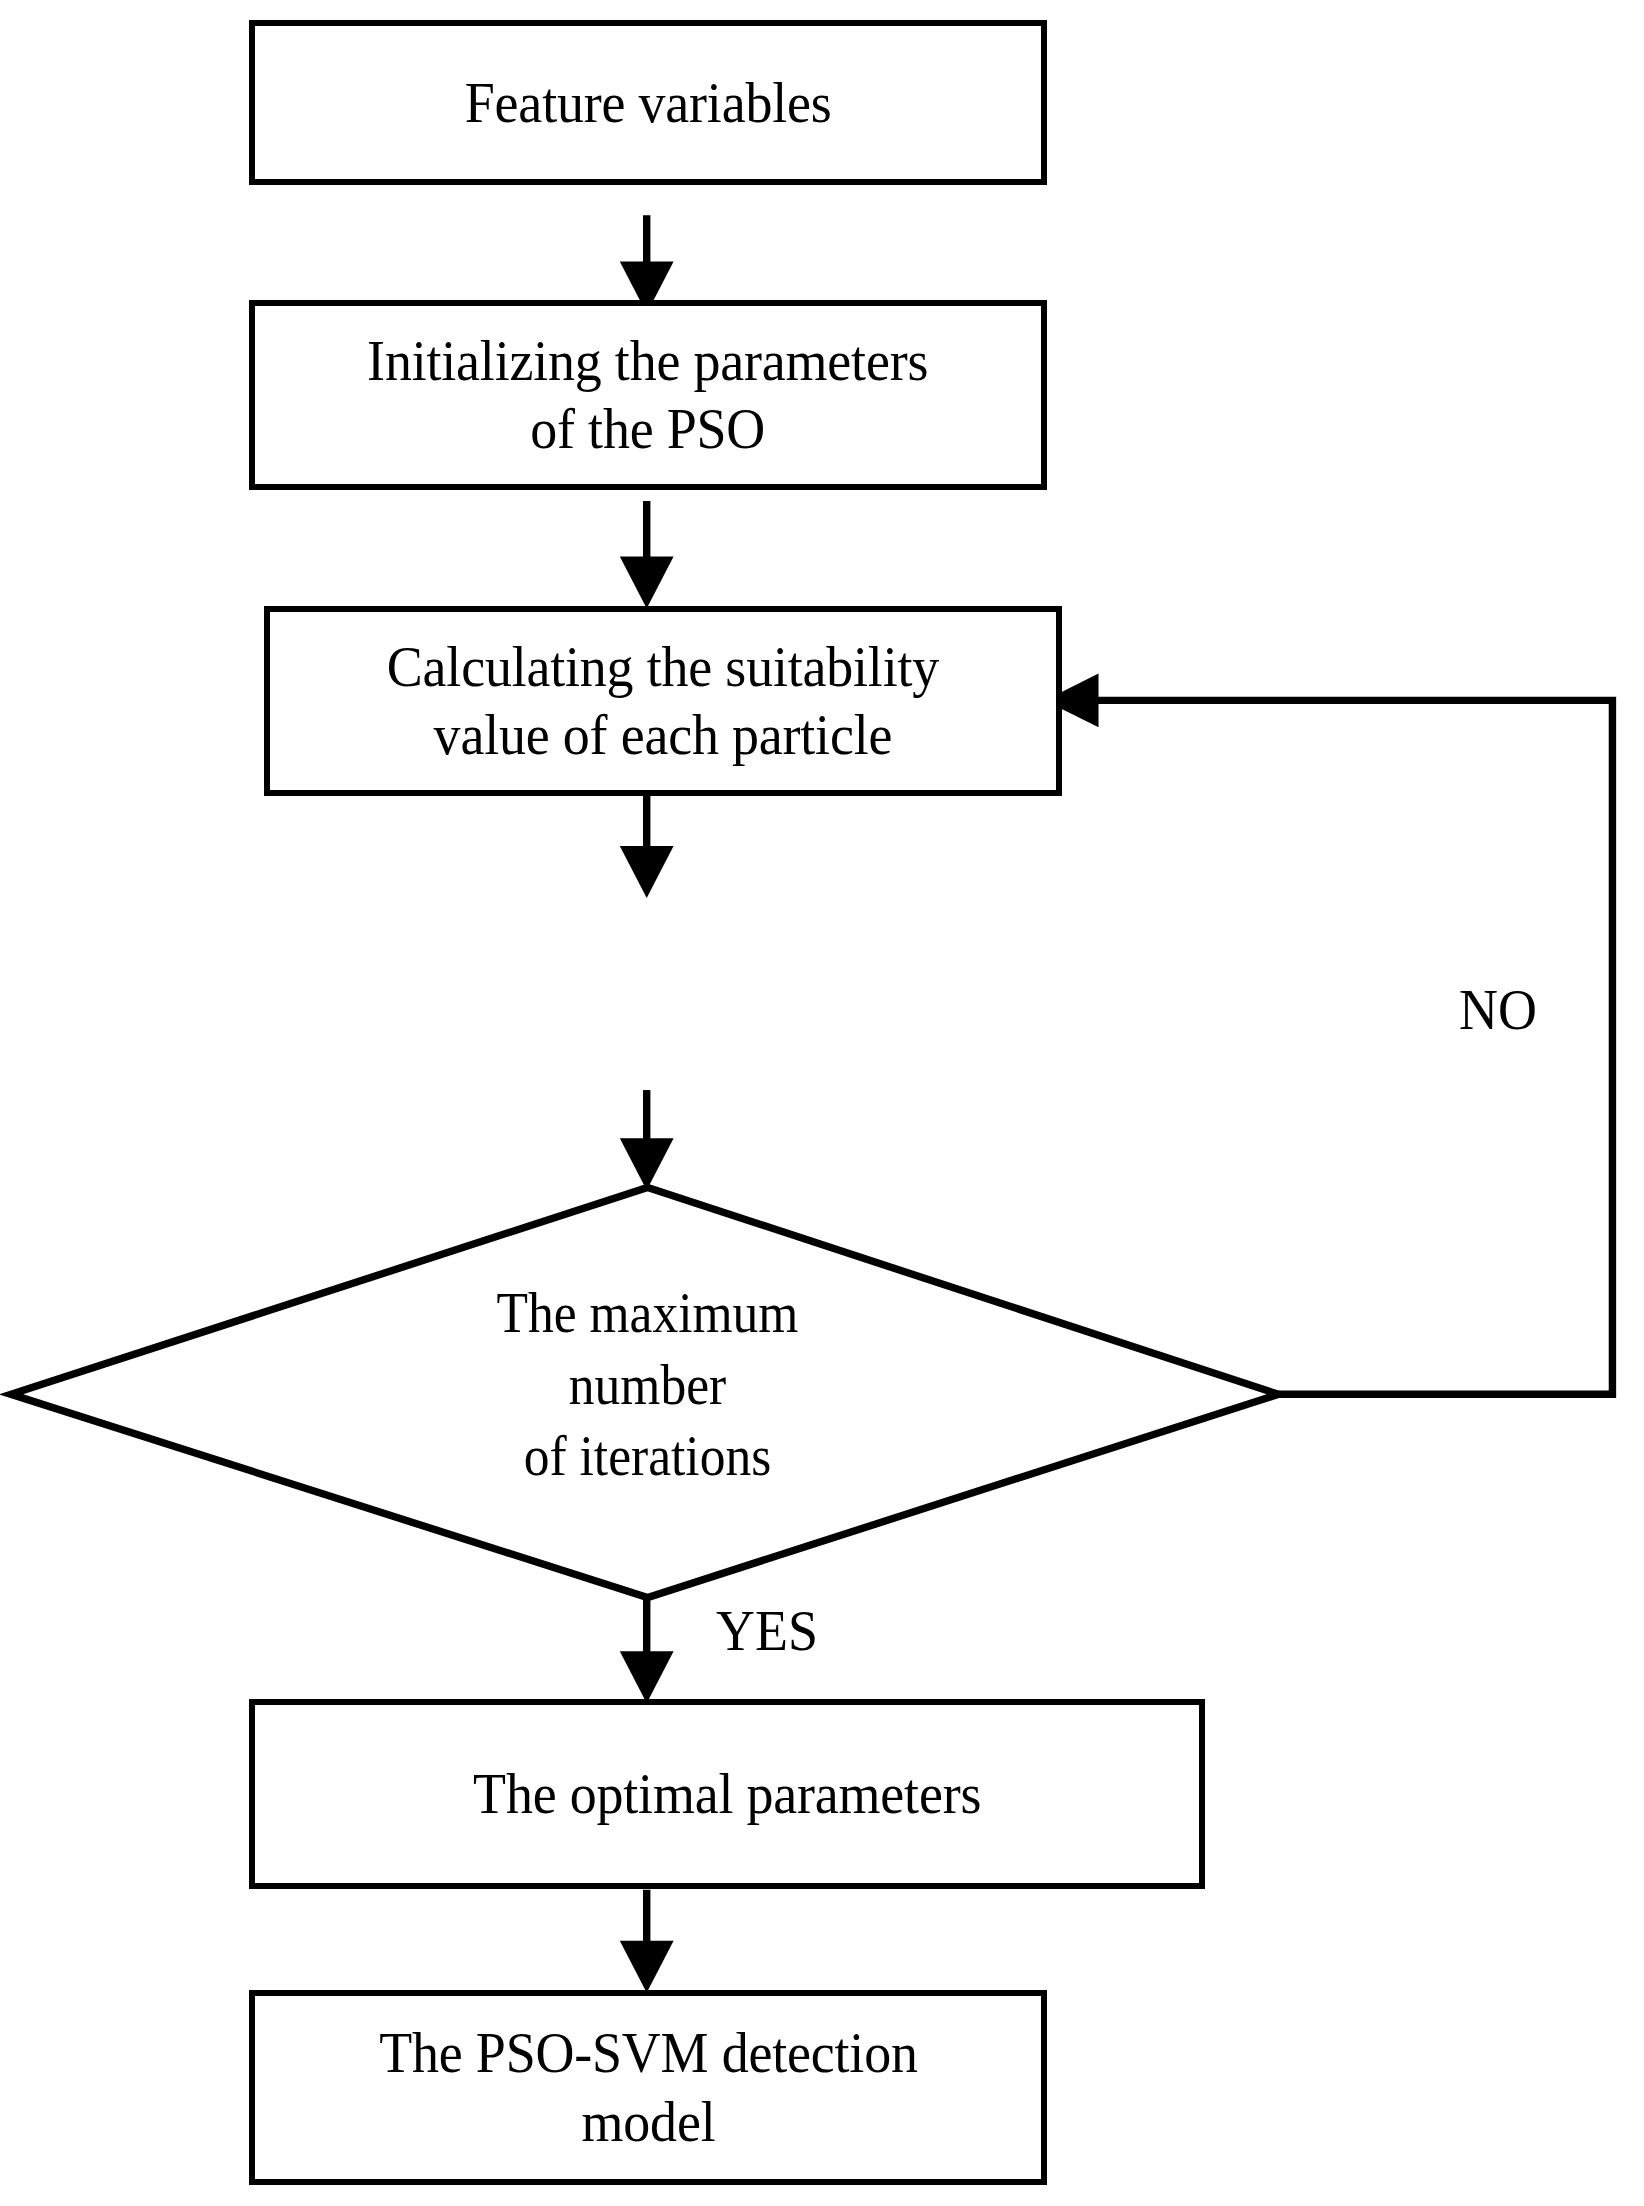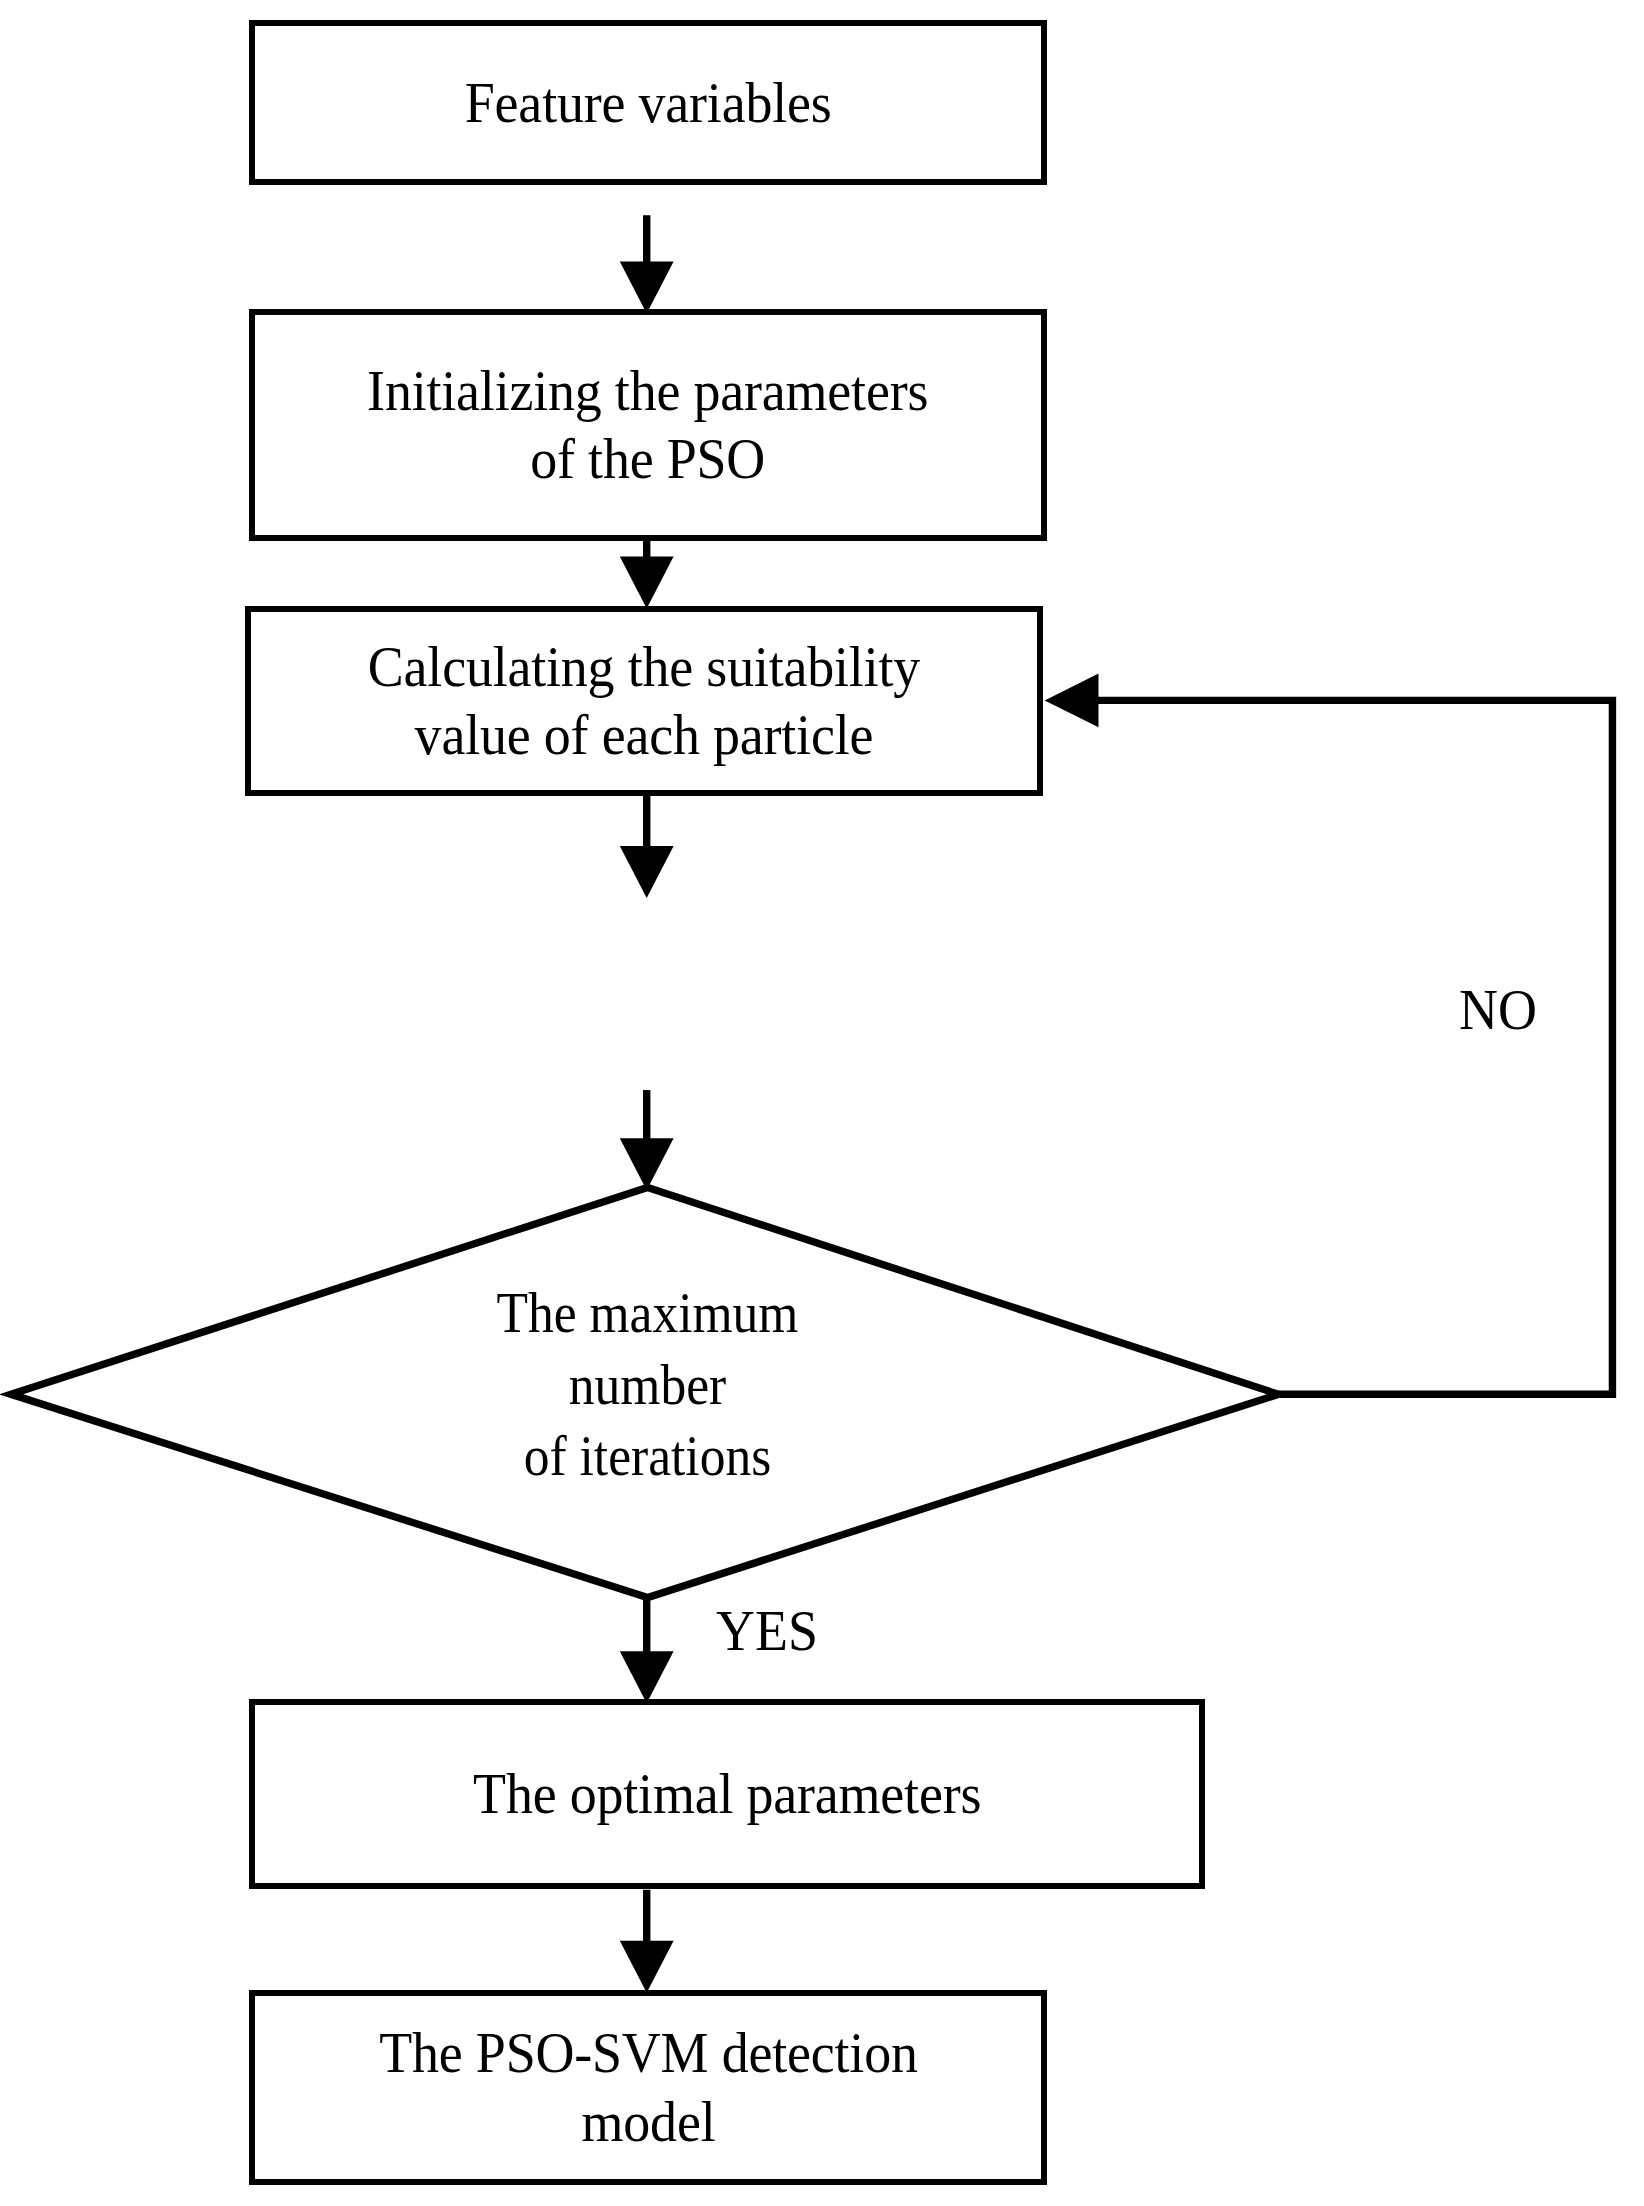--- a/index.html
+++ b/index.html
@@ -100,26 +100,26 @@
     <polygon points="697,1836 668,1780 726,1780" fill="#000000"></polygon>
 
     <line x1="697" y1="2037" x2="697" y2="2130" stroke="#000000" stroke-width="8"></line>
     <polygon points="697,2148 668,2092 726,2092" fill="#000000"></polygon>
   </svg>
 
   <div class="node-box" style="left:249px; top:20.4px; width:798px; height:165px;">
     <span class="node-label">Feature variables</span>
   </div>
 
-  <div class="node-box" style="left:249px; top:309px; width:798px; height:232px;">
+  <div class="node-box" style="left:249px; top:300px; width:798px; height:190px;">
     <span class="node-label">Initializing the parameters
 of the PSO</span>
   </div>
 
-  <div class="node-box" style="left:245px; top:606px; width:798px; height:190px;">
+  <div class="node-box" style="left:264px; top:606px; width:798px; height:190px;">
     <span class="node-label">Calculating the suitability
 value of each particle</span>
   </div>
 
 
   <div class="decision-label" style="left:369px; top:1278px; width:557px;">The maximum
 number
 of iterations</div>
 
   <div class="node-box" style="left:249px; top:1699px; width:956px; height:190px;">

